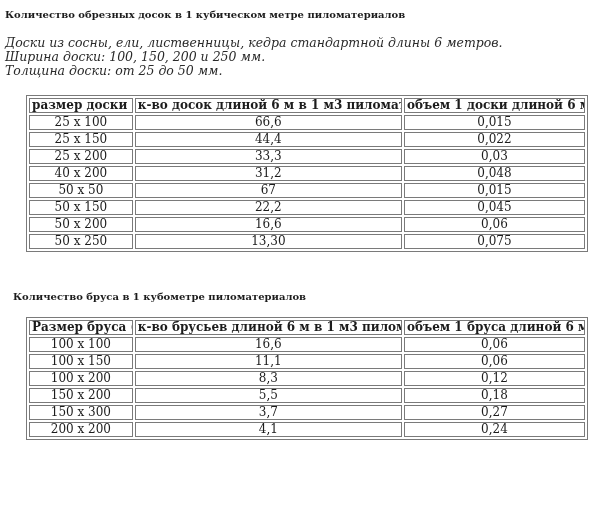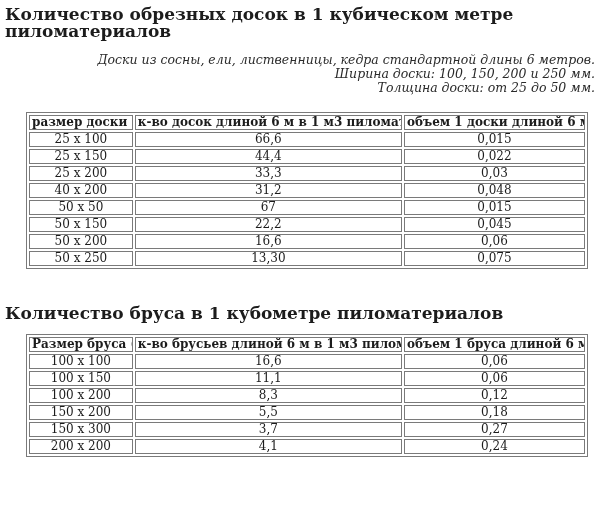--- a/index.html
+++ b/index.html
@@ -11,36 +11,35 @@
     width: 600px;
     height: 521px;
     overflow: hidden;
     font-family: "DejaVu Serif", "Liberation Serif", serif;
     color: #1c1c1c;
   }
   .page {
     padding: 6px 5px 0 5px;
   }
   .section-title {
-    font-size: 17px;
+    font-size: 10px;
     font-weight: bold;
     line-height: 17px;
     margin: 0;
     color: #1c1c1c;
   }
   .intro {
     margin-top: 13px;
   }
   .intro p {
     margin: 0;
     font-style: italic;
     font-size: 12.5px;
     line-height: 14px;
     color: #2a2a2a;
-    text-align: right;
   }
   table.lumber {
     border-collapse: separate;
     border-spacing: 2px;
     border: 1px solid #7a7a7a;
     margin-left: 21px;
     width: 562px;
     table-layout: fixed;
     background: #ffffff;
   }
@@ -55,21 +54,21 @@
     overflow: hidden;
     white-space: nowrap;
   }
   table.lumber th {
     font-weight: bold;
   }
   .col-size  { width: 18.8%; }
   .col-count { width: 48.4%; }
   .col-vol   { width: 32.8%; }
   #boards-table { margin-top: 17px; }
-  #section2-title { margin-top: 36px; }
+  #section2-title { margin-top: 36px; margin-left: 8px; }
   #beams-table { margin-top: 12px; }
 </style>
 </head>
 <body>
 
 <div class="page">
 
   <h2 class="section-title">Количество обрезных досок в 1 кубическом метре пиломатериалов</h2>
 
   <div class="intro">

